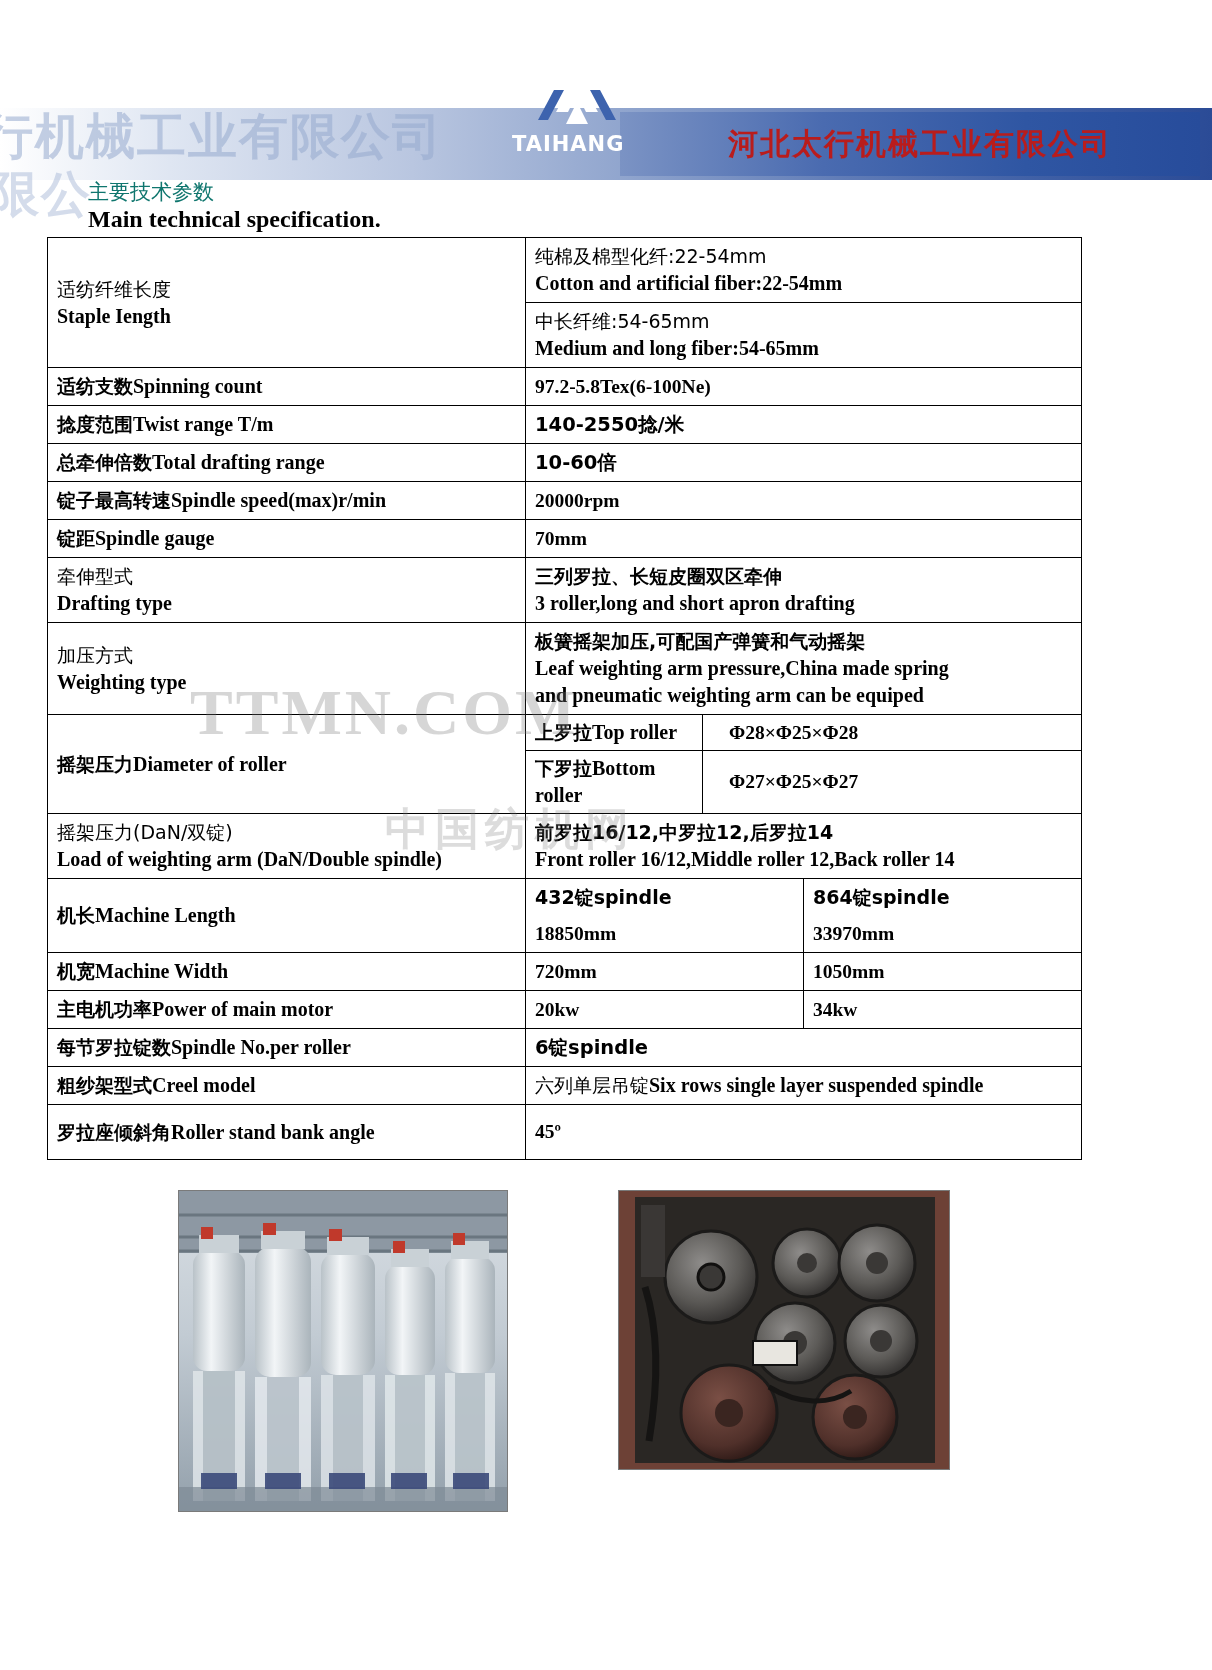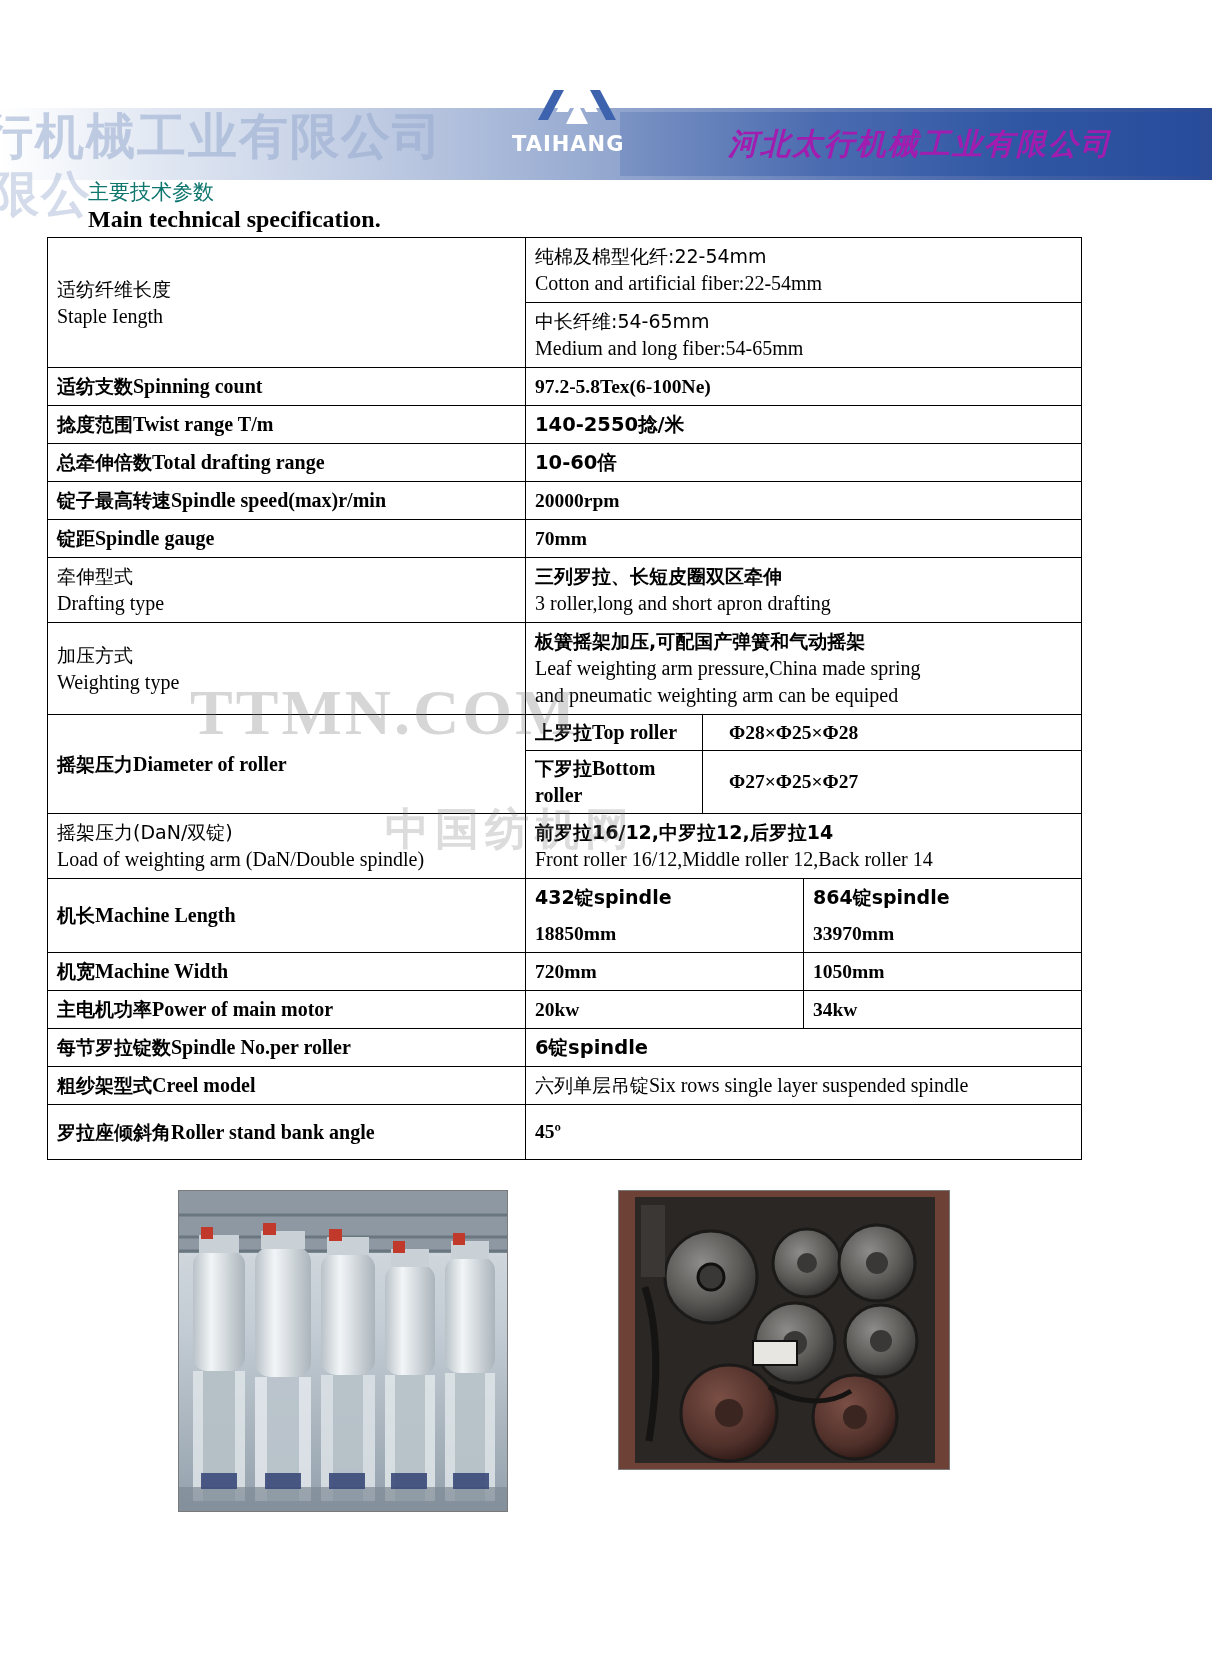--- a/index.html
+++ b/index.html
@@ -35,24 +35,23 @@
   }
   .header-cn {
     position: absolute;
     left: 650px;
     top: 122px;
     width: 540px;
     text-align: center;
     font-family: "DejaVu Sans", sans-serif;
     font-size: 30px;
     font-weight: bold;
-    color: #a21caf;
+    color: #b91c1c;
     letter-spacing: 2px;
     line-height: 44px;
-    font-style: italic;
   }
 
   
   .ghost-text {
     position: absolute;
     left: -16px;
     top: 108px;
     font-family: "DejaVu Sans", sans-serif;
     font-size: 49px;
     font-weight: bold;
@@ -130,21 +129,21 @@
     width: 478px;
   }
   .cn-line {
     font-family: "DejaVu Sans", sans-serif;
     font-weight: normal;
     font-size: 19px;
     line-height: 27px;
   }
   .en-line {
     font-family: "Liberation Serif", serif;
-    font-weight: normal;
+    font-weight: bold;
     font-size: 20px;
     line-height: 27px;
   }
   .inline-mix {
     font-family: "DejaVu Sans", sans-serif;
     font-size: 19px;
     line-height: 27px;
   }
   .inline-mix .en {
     font-family: "Liberation Serif", serif;

